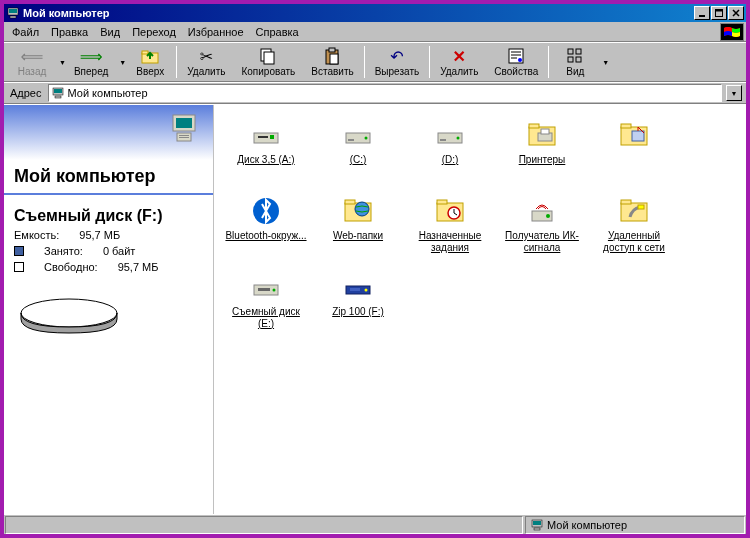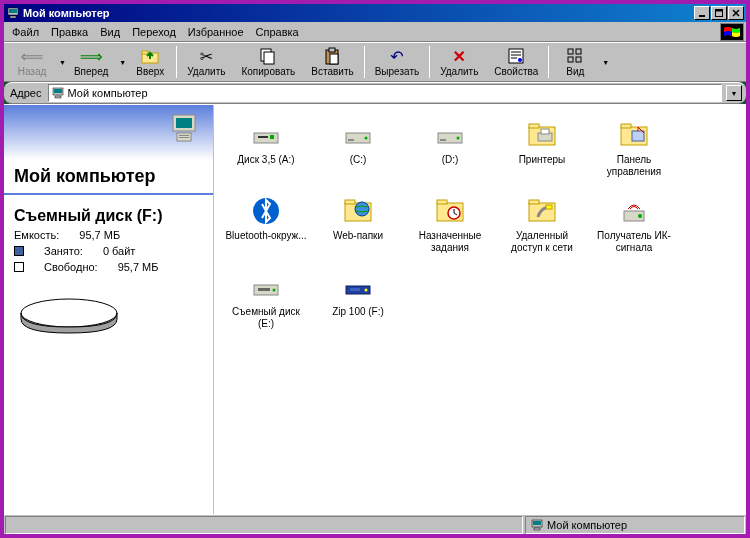--- a/index.html
+++ b/index.html
@@ -13,40 +13,40 @@
 .menubar { height: 20px; background: #c0c0c0; border-bottom: 1px solid #808080; display: flex; align-items: center; padding: 0 2px; }
 .menubar .menu-item { padding: 2px 6px; cursor: default; }
 .menubar .logo-box { width: 24px; height: 18px; margin-left: auto; background: #000; border: 1px solid #808080; display: flex; align-items: center; justify-content: center; }
 .toolbar { height: 40px; background: #c0c0c0; border-top: 1px solid #fff; border-bottom: 1px solid #808080; display: flex; align-items: center; padding: 0 4px; }
 .toolbar .tb-btn { display: flex; flex-direction: column; align-items: center; justify-content: center; padding: 2px 8px; min-width: 48px; color: #000; }
 .toolbar .tb-btn.disabled { color: #808080; }
 .toolbar .tb-btn .ico { font-size: 16px; height: 18px; display: flex; align-items: center; }
 .toolbar .tb-btn .lbl { font-size: 10px; margin-top: 1px; }
 .toolbar .tb-sep { width: 1px; height: 32px; background: #808080; border-right: 1px solid #fff; margin: 0 2px; }
 .toolbar .drop-arrow { font-size: 7px; margin-left: 3px; color: #000; align-self: center; }
-.addressbar { height: 22px; background: #c0c0c0; border-top: 1px solid #fff; border-bottom: 1px solid #808080; display: flex; align-items: center; padding: 0 4px; gap: 4px; border-radius: 8px; }
+.addressbar { height: 22px; background: #c0c0c0; border-top: 1px solid #fff; border-bottom: 1px solid #808080; display: flex; align-items: center; padding: 0 4px; gap: 4px; }
 .addressbar .addr-label { padding: 0 2px; }
 .addressbar .addr-field { flex: 1; height: 18px; background: #fff; border: 1px solid #808080; border-right-color: #fff; border-bottom-color: #fff; display: flex; align-items: center; padding: 0 2px; gap: 3px; }
 .addressbar .addr-drop { width: 16px; height: 16px; background: #c0c0c0; border: 1px solid #fff; border-right-color: #000; border-bottom-color: #000; display: flex; align-items: center; justify-content: center; font-size: 7px; }
 .content { flex: 1; display: flex; background: #fff; border-top: 1px solid #fff; overflow: hidden; }
 .sidebar { width: 210px; background: #fff; padding: 0; border-right: 1px solid #c0c0c0; }
 .sidebar-header { height: 55px; background: linear-gradient(to bottom, #5b7edc 0%, #ffffff 100%); display: flex; align-items: flex-start; justify-content: flex-end; padding: 6px 10px; }
 .sidebar-title { font-size: 18px; font-weight: bold; padding: 6px 10px; border-bottom: 2px solid #5b7edc; margin-bottom: 12px; }
 .sidebar-body { padding: 0 10px; }
 .sidebar-body .sel-title { font-weight: bold; font-size: 16px; }
 .sidebar-body .sel-sub { font-size: 11px; margin-bottom: 14px; }
 .sidebar-body .info-line { font-size: 11px; margin: 4px 0; display: flex; align-items: center; gap: 20px; }
 .square { width: 10px; height: 10px; border: 1px solid #000; }
 .square.used { background: #4060a0; }
 .square.free { background: #fff; }
 .pie { margin-top: 16px; }
 .iconpane { flex: 1; padding: 10px 6px; display: flex; flex-wrap: wrap; align-content: flex-start; gap: 0; }
 .icon-item { width: 92px; height: 76px; display: flex; flex-direction: column; align-items: center; text-align: center; padding-top: 4px; }
 .icon-item .i-img { width: 32px; height: 32px; display: flex; align-items: center; justify-content: center; }
-.icon-item .i-label { font-size: 10px; margin-top: 3px; line-height: 1.15; max-width: 86px; }
+.icon-item .i-label { font-size: 10px; margin-top: 3px; line-height: 1.15; max-width: 86px; text-decoration: underline; }
 .statusbar { height: 20px; background: #c0c0c0; border-top: 1px solid #fff; display: flex; align-items: center; }
 .statusbar .status-cell { height: 18px; border: 1px solid #808080; border-top-color: #808080; border-left-color: #808080; border-right-color: #fff; border-bottom-color: #fff; margin: 1px; padding: 0 4px; display: flex; align-items: center; gap: 3px; }
 .statusbar .status-left { flex: 1; }
 .statusbar .status-right { width: 220px; }
 svg { display: block; }
 </style>
 </head>
 <body>
 
 <div class="window">
@@ -283,21 +283,20 @@
 
       <div class="icon-item">
         <div class="i-img">
             <svg width="32" height="32">
               <rect x="3" y="8" width="26" height="18" fill="#ffe890" stroke="#c0a000"></rect>
               <rect x="3" y="5" width="10" height="4" fill="#ffe890" stroke="#c0a000"></rect>
               <rect x="14" y="12" width="12" height="10" fill="#c0d0f0" stroke="#4060a0"></rect>
               <path d="M20 12 L20 8 L26 14" stroke="#c00" fill="none"></path>
             </svg>
           </div>
-        <div class="i-label">Панель управления</div>
       </div>
 
       <div class="icon-item">
         <div class="i-img">
             <svg width="32" height="32">
               <circle cx="16" cy="16" r="13" fill="#0060d0"></circle>
               <path d="M12 9 L20 23 L16 27 L16 5 L20 9 L12 23" stroke="#fff" stroke-width="2" fill="none"></path>
             </svg>
           </div>
         <div class="i-label">Bluetooth-окруж...</div>
@@ -318,44 +317,44 @@
       <div class="icon-item">
         <div class="i-img">
             <svg width="32" height="32">
               <rect x="3" y="8" width="26" height="18" fill="#ffe890" stroke="#c0a000"></rect>
               <rect x="3" y="5" width="10" height="4" fill="#ffe890" stroke="#c0a000"></rect>
               <circle cx="20" cy="18" r="6" fill="#fff" stroke="#c00" stroke-width="1.5"></circle>
               <path d="M20 14 L20 18 L23 20" stroke="#000" fill="none"></path>
             </svg>
           </div>
         <div class="i-label">Назначенные задания</div>
-      </div>
-
-      <div class="icon-item">
-        <div class="i-img">
-            <svg width="32" height="32">
-              <rect x="3" y="8" width="26" height="18" fill="#ffe890" stroke="#c0a000"></rect>
-              <rect x="3" y="5" width="10" height="4" fill="#ffe890" stroke="#c0a000"></rect>
-              <path d="M12 22 Q14 14 22 12" stroke="#888" stroke-width="3" fill="none"></path>
-              <rect x="20" y="10" width="6" height="4" fill="#ff0" stroke="#c0a000"></rect>
-            </svg>
-          </div>
-        <div class="i-label">Удаленный доступ к сети</div>
       </div>
 
       <div class="icon-item">
         <div class="i-img">
             <svg width="32" height="32">
               <rect x="6" y="16" width="20" height="10" fill="#d8d8c8" stroke="#888"></rect>
               <path d="M10 14 Q16 6 22 14" stroke="#c00" fill="none"></path>
               <path d="M12 14 Q16 9 20 14" stroke="#c00" fill="none"></path>
               <circle cx="22" cy="21" r="2" fill="#0a0"></circle>
             </svg>
           </div>
         <div class="i-label">Получатель ИК-сигнала</div>
+      </div>
+
+      <div class="icon-item">
+        <div class="i-img">
+            <svg width="32" height="32">
+              <rect x="3" y="8" width="26" height="18" fill="#ffe890" stroke="#c0a000"></rect>
+              <rect x="3" y="5" width="10" height="4" fill="#ffe890" stroke="#c0a000"></rect>
+              <path d="M12 22 Q14 14 22 12" stroke="#888" stroke-width="3" fill="none"></path>
+              <rect x="20" y="10" width="6" height="4" fill="#ff0" stroke="#c0a000"></rect>
+            </svg>
+          </div>
+        <div class="i-label">Удаленный доступ к сети</div>
       </div>
 
       <div class="icon-item">
         <div class="i-img">
             <svg width="32" height="32">
               <rect x="4" y="14" width="24" height="10" fill="#d8d8c8" stroke="#888"></rect>
               <rect x="8" y="17" width="12" height="3" fill="#666"></rect>
               <circle cx="24" cy="19" r="1.5" fill="#0a0"></circle>
             </svg>
           </div>

